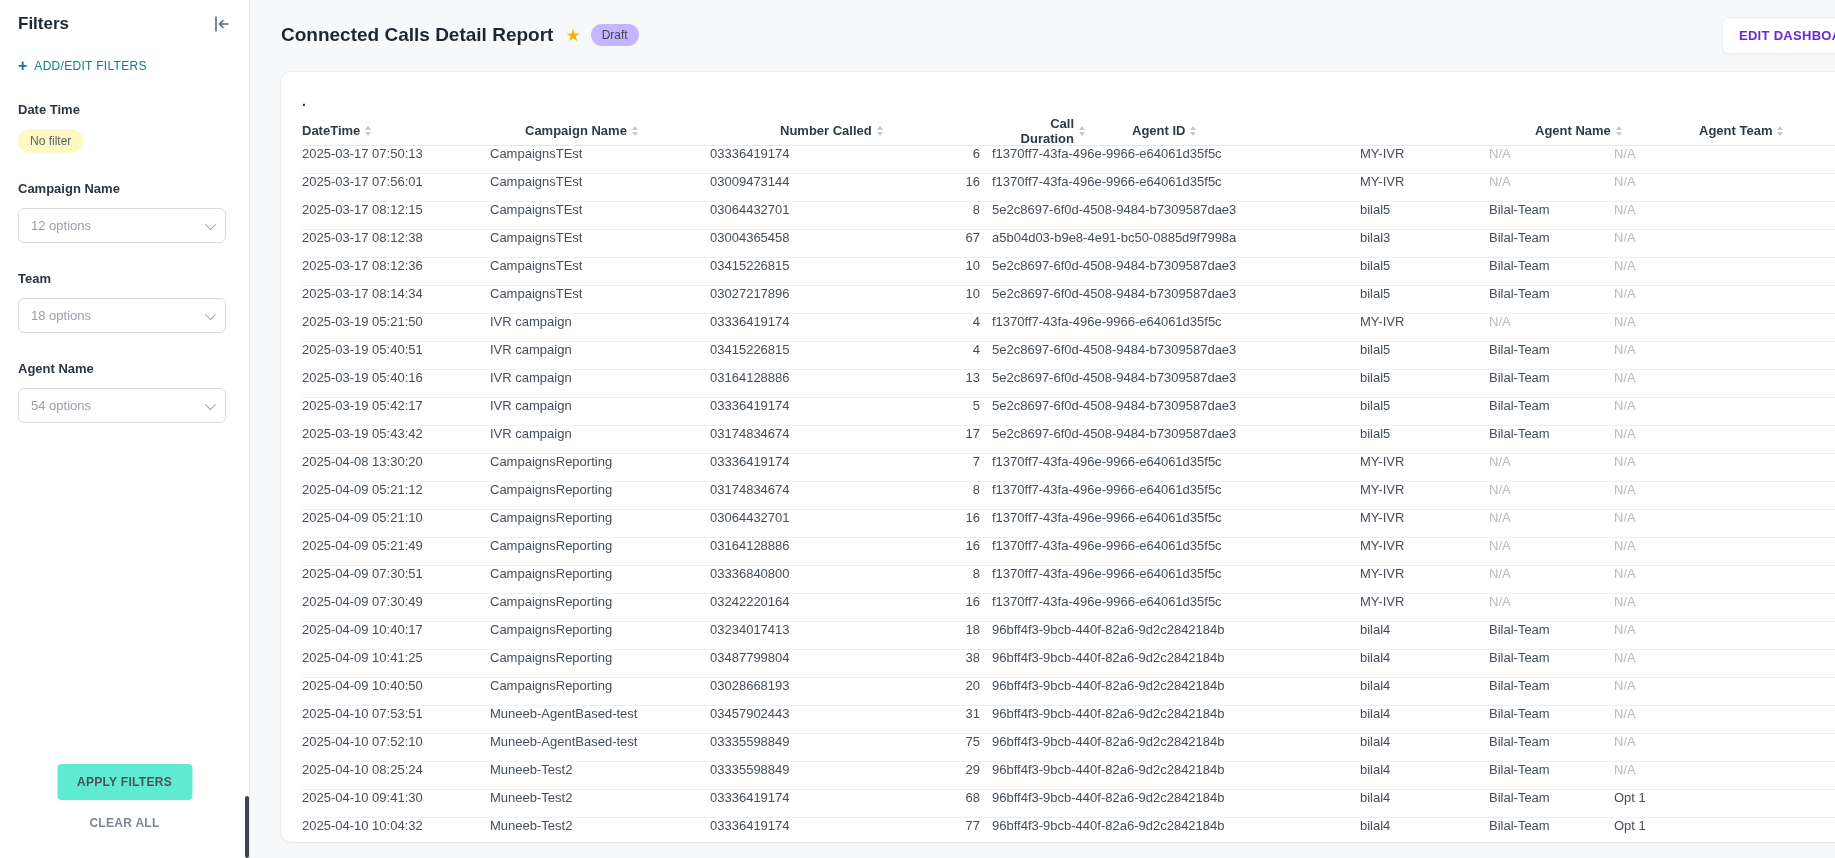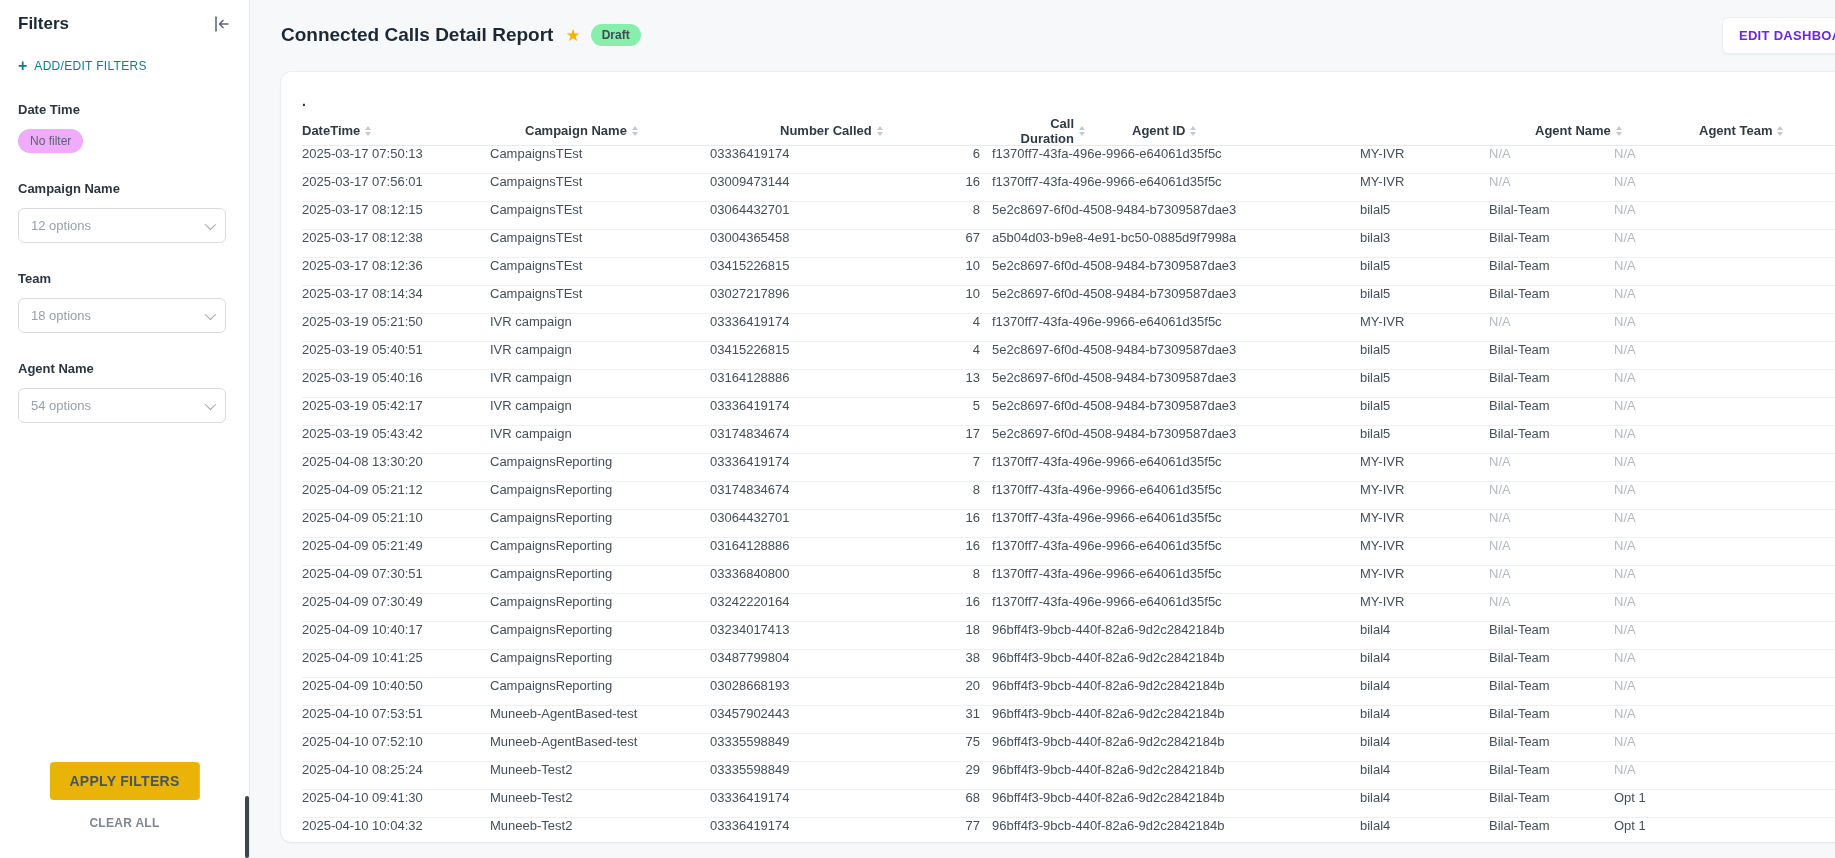--- a/index.html
+++ b/index.html
@@ -22,54 +22,54 @@
   }
   .sidebar-head { display:flex; align-items:center; justify-content:space-between; }
   .sidebar-title { font-size:17px; font-weight:700; color:#1c2834; }
   .collapse-btn { cursor:pointer; display:flex; align-items:center; }
   .addedit { display:flex; align-items:center; gap:7px; margin-top:24px; cursor:pointer; }
   .addedit .plus { color:#0e7c8c; font-size:16px; font-weight:700; line-height:1; }
   .addedit .lbl { color:#0e7c8c; font-size:12px; font-weight:400; letter-spacing:.3px; }
   .filter-section { margin-top:28px; }
   .filter-label { font-size:13px; font-weight:700; color:#2c3640; margin-bottom:12px; }
   .chip {
-    display:inline-block; background:#f0abfc; color:#5a636d;
+    display:inline-block; background:#fef9c3; color:#5a636d;
     font-size:12px; padding:5px 12px; border-radius:12px;
   }
   .select {
     display:flex; align-items:center; justify-content:space-between;
     width:208px; height:35px; padding:0 12px;
     border:1px solid #d8dce0; border-radius:6px; background:#fff;
     cursor:pointer;
   }
   .select .val { font-size:13px; color:#98a0a8; }
   .chev { width:8px; height:8px; border-right:1.6px solid #9aa2ab; border-bottom:1.6px solid #9aa2ab; transform:rotate(45deg) translateY(-2px); }
   .apply-btn {
     position:absolute; bottom:58px; left:50%; transform:translateX(-50%);
-    background:#eab308; color:#4a545e; border:none; border-radius:4px;
-    font-family:inherit; font-size:14px; font-weight:700; letter-spacing:.3px;
+    background:#5eead4; color:#4a545e; border:none; border-radius:4px;
+    font-family:inherit; font-size:12px; font-weight:700; letter-spacing:.3px;
     padding:11px 20px; cursor:pointer; white-space:nowrap;
   }
   .clear-btn {
     position:absolute; bottom:28px; left:50%; transform:translateX(-50%);
     color:#7d8791; font-size:12px; font-weight:700; letter-spacing:.3px; cursor:pointer; white-space:nowrap;
   }
   .sidebar-scroll-thumb {
     position:absolute; right:0; bottom:0; width:4px; height:62px;
     background:#3f454c; border-radius:2px;
   }
 
   
   .main { flex:1; position:relative; padding:14px 27px 0 31px; }
   .main-header { display:flex; align-items:center; height:42px; }
   .page-title { font-size:19px; font-weight:700; color:#1c2834; }
   .star { color:#f5b301; font-size:17px; margin-left:12px; }
   .badge {
-    background:#86efac; color:#3f4a55; font-size:12px;
-    padding:4px 11px; border-radius:12px; margin-left:10px;font-weight:bold;
+    background:#c4b5fd; color:#3f4a55; font-size:12px;
+    padding:4px 11px; border-radius:12px; margin-left:10px;
   }
   .header-actions { margin-left:auto; display:flex; align-items:center; gap:12px; }
   .edit-dash-btn {
     background:#ffffff; border:1px solid #eceff1; border-radius:6px;
     color:#6d28d9; font-family:inherit; font-size:13px; font-weight:700; letter-spacing:.3px;
     padding:10px 16px; cursor:pointer; box-shadow:0 1px 2px rgba(20,30,40,.04);
   }
   .more-btn {
     width:38px; height:36px; background:#25313f; border:none; border-radius:6px;
     color:#fff; font-size:15px; letter-spacing:1px; cursor:pointer;

